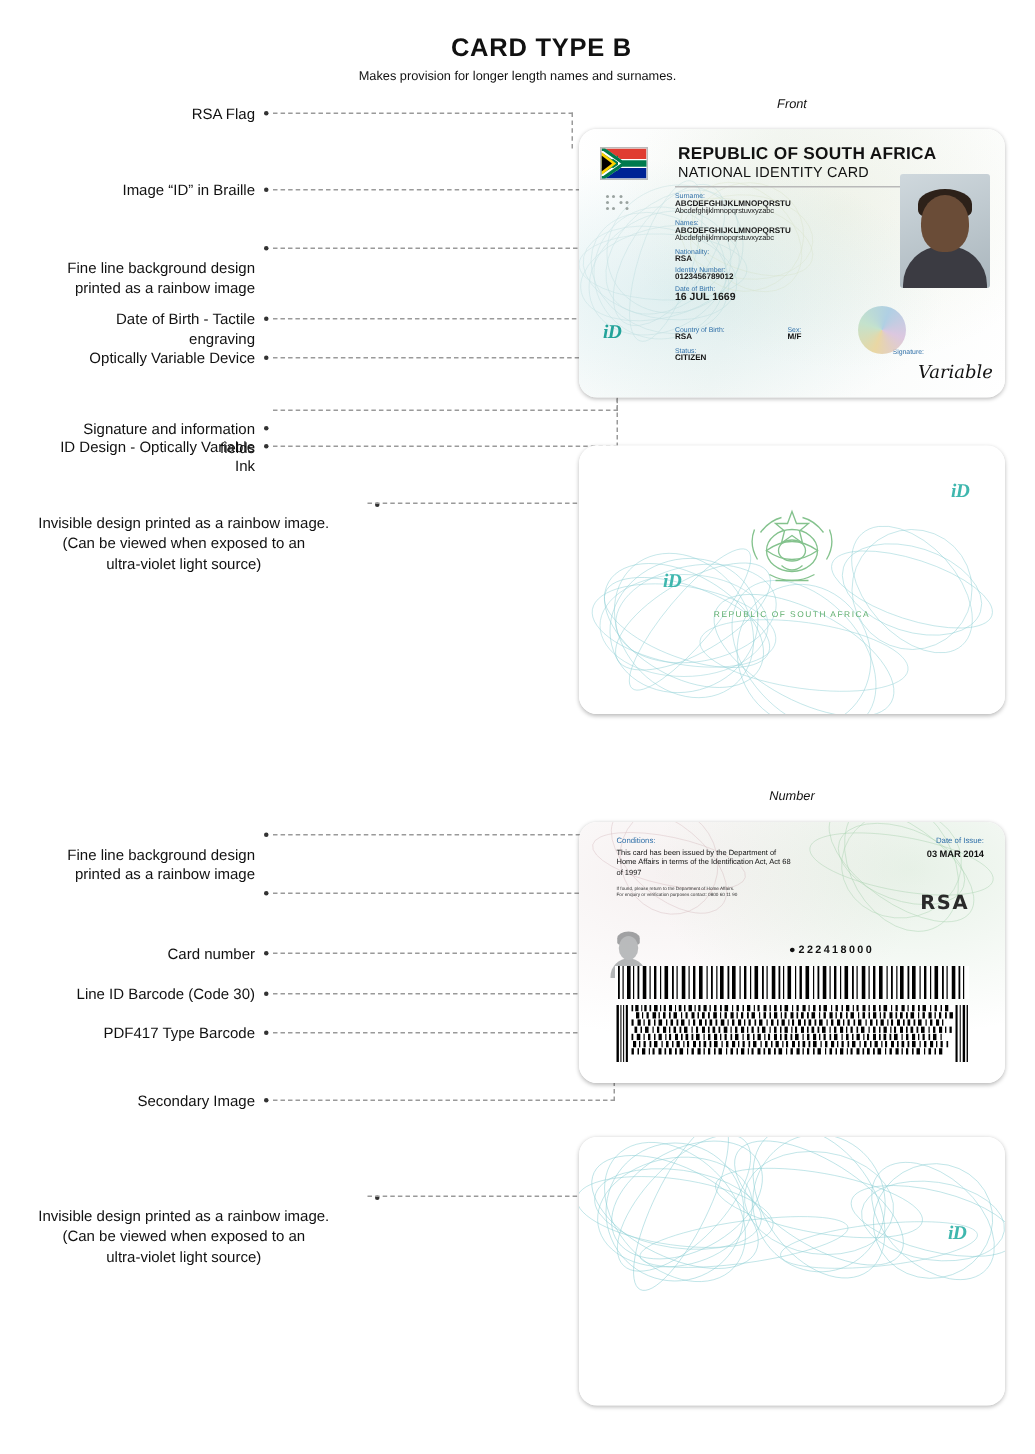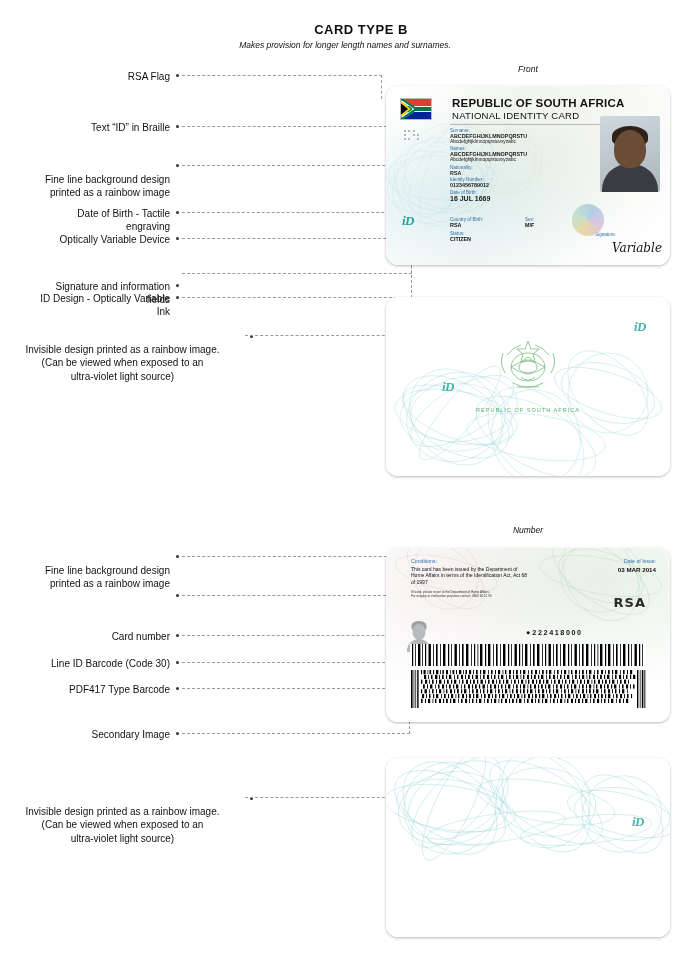--- a/index.html
+++ b/index.html
@@ -18,28 +18,27 @@
 
   
   #header {
     position: absolute;
     top: 22px;
     left: 0;
     width: 690px;
     text-align: center;
   }
   #header .title {
-    font-size: 13px;
+    font-size: 17px;
     font-weight: bold;
     letter-spacing: 0.5px;
     padding-left: 32px;
   }
   #header .subtitle {
     font-size: 8.5px;
-    font-style: italic;
     margin-top: 3px;
   }
 
   .side-caption {
     font-size: 8.5px;
     font-style: italic;
     position: absolute;
     text-align: center;
   }
 
@@ -280,21 +279,21 @@
 <div class="side-caption" style="left:470px; top:525px; width:116px;">Number</div>
 
 <div class="callout" style="left:60px; top:70px; width:110px;">
   <span>RSA Flag</span>
   <span class="dot"></span>
 </div>
 <div class="leader" style="left:182px; top:75px; width:200px;"></div>
 <div class="leader-v" style="left:381px; top:75px; height:24px;"></div>
 
 <div class="callout" style="left:40px; top:121px; width:130px;">
-  <span>Text “ID” in Braille</span>
+  <span>Image “ID” in Braille</span>
   <span class="dot"></span>
 </div>
 <div class="leader" style="left:182px; top:126px; width:220px;"></div>
 
 <div class="callout" style="left:40px; top:160px; width:130px; white-space:pre-line;">
   <span>Fine line background design
 printed as a rainbow image</span>
   <span class="dot"></span>
 </div>
 <div class="leader" style="left:182px; top:165px; width:228px;"></div>

